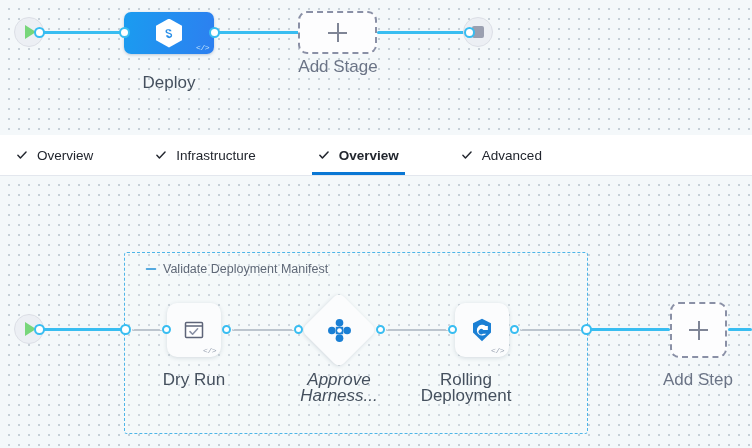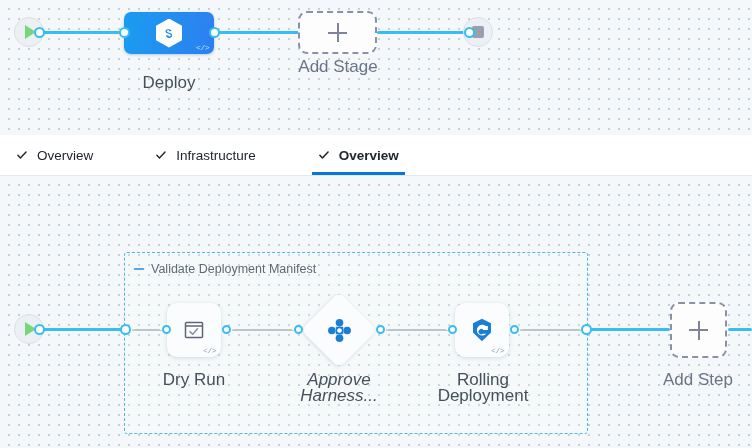--- a/index.html
+++ b/index.html
@@ -202,26 +202,32 @@
       <span class="label">Infrastructure</span>
     </div>
 
     <div class="tab active">
       <svg class="check" viewBox="0 0 16 16" aria-hidden="true">
         <path d="M2.5 8.4l3.4 3.6L13.4 4" stroke="#22262e" stroke-width="2.1" fill="none" stroke-linecap="round" stroke-linejoin="round"></path>
       </svg>
       <span class="label">Overview</span>
     </div>
 
+    <div class="tab">
+      <svg class="check" viewBox="0 0 16 16" aria-hidden="true">
+        <path d="M2.5 8.4l3.4 3.6L13.4 4" stroke="#22262e" stroke-width="1.9" fill="none" stroke-linecap="round" stroke-linejoin="round"></path>
+      </svg>
+      <span class="label">Advanced</span>
+    </div>
   </div>
 
   <div class="canvas exec-canvas">
 
     <div class="step-group" style="left:124px; top:76px; width:464px; height:182px;"></div>
-    <div class="group-title" style="left:133px; top:86px;">
+    <div class="group-title" style="left:145px; top:86px;">
       <svg class="minus-ic" viewBox="0 0 16 16" aria-hidden="true">
         <path d="M2 8h12" stroke="#1f8fd6" stroke-width="2" stroke-linecap="round"></path>
       </svg>
       <span>Validate Deployment Manifest</span>
     </div>
 
     <div class="line" style="left:38px; top:152px; width:88px;"></div>
     <div class="line dashed-gray" style="left:132px; top:153px; width:30px;"></div>
     <div class="line dashed-gray" style="left:232px; top:153px; width:62px;"></div>
     <div class="line dashed-gray" style="left:386px; top:153px; width:62px;"></div>
@@ -269,21 +275,21 @@
 
     <div class="ring small" style="left:448px; top:149px;"></div>
     <div class="step-node" style="left:455px; top:127px;">
       <svg width="26" height="26" viewBox="0 0 24 24" aria-hidden="true">
         <path d="M12 1.6l8.3 4.2v8.4L12 22.4 3.7 14.2V5.8z" fill="#1a7fd4"></path>
         <path d="M15.4 8.3a5 5 0 10.6 7.2h-3.1a2.5 2.5 0 11.3-3.6h4.2V8.3z" fill="#ffffff"></path>
       </svg>
       <span class="code-badge gray">&lt;/&gt;</span>
     </div>
     <div class="ring small" style="left:510px; top:149px;"></div>
-    <div class="caption" style="left:427px; top:196px; width:112px;">Rolling
+    <div class="caption" style="left:410px; top:196px; width:112px;">Rolling
 Deployment</div>
 
     <div class="add-node" style="left:670px; top:126px; width:57px; height:56px;">
       <div class="plus"></div>
     </div>
     <div class="caption muted" style="left:643px; top:196px; width:110px;">Add Step</div>
   </div>
 
 </div>
 

